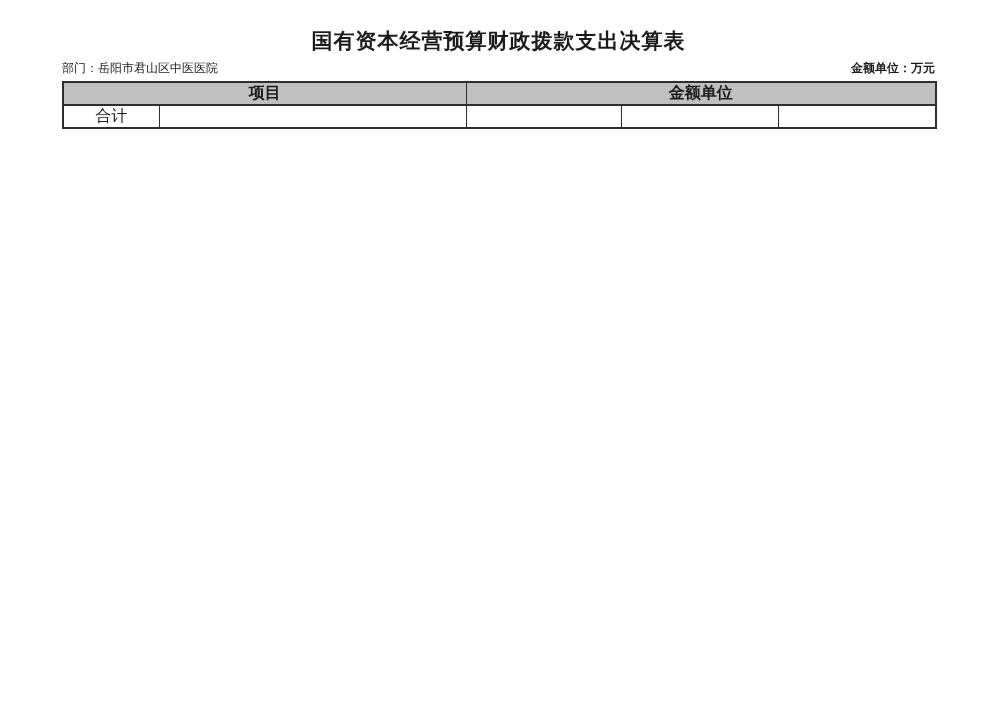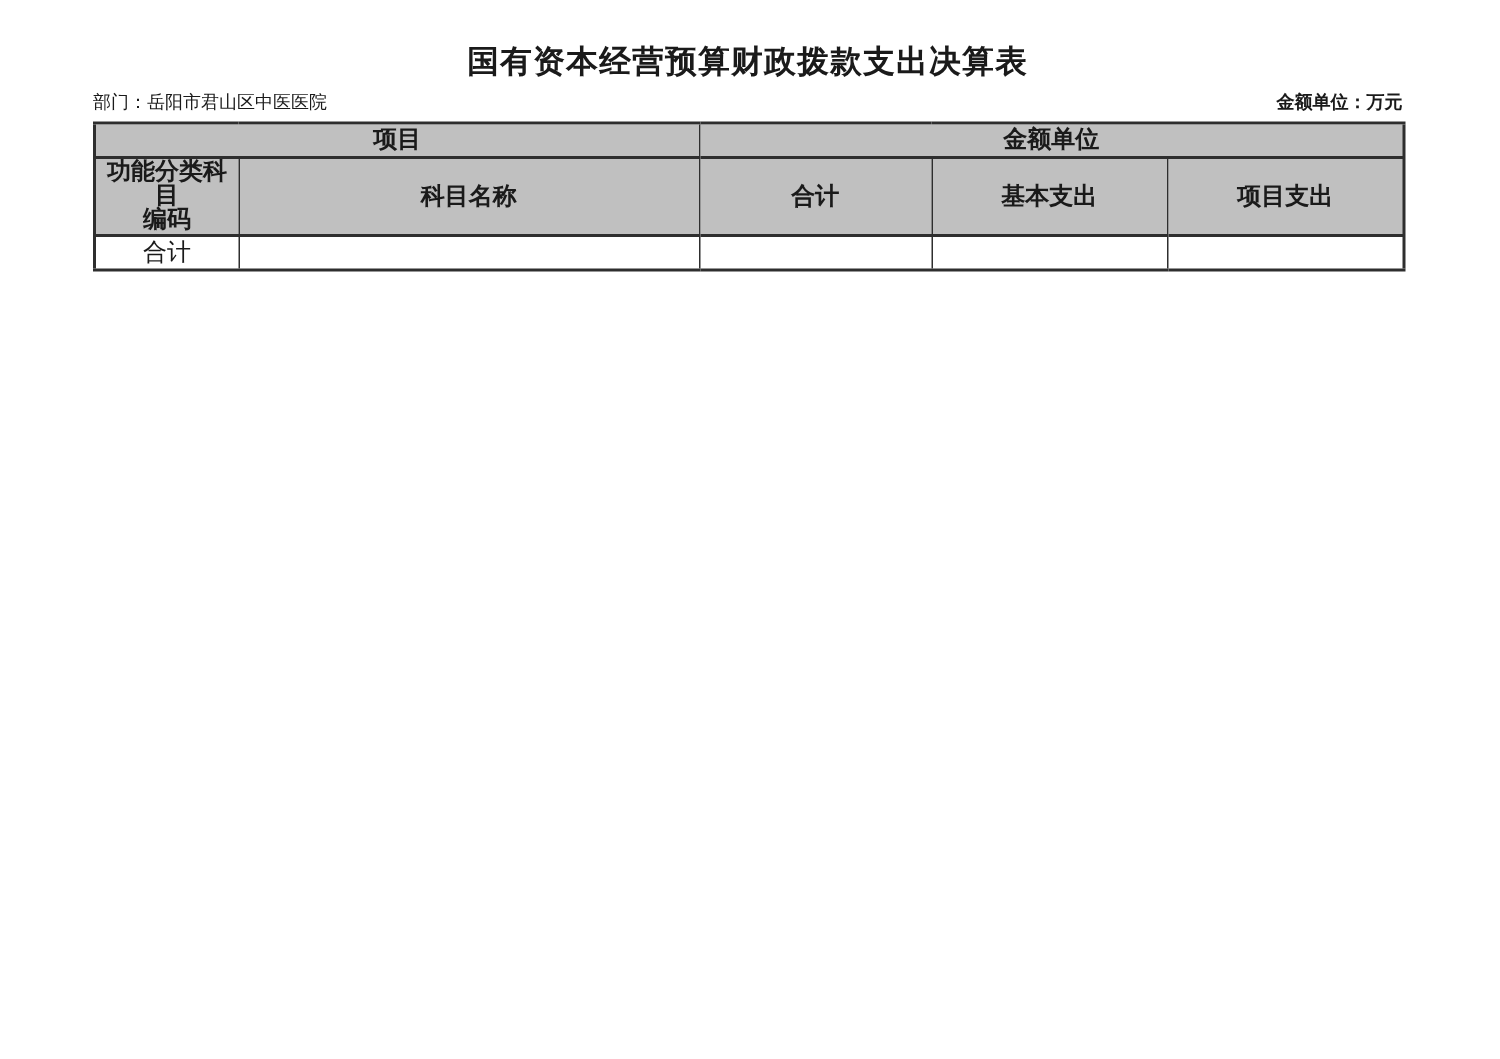--- a/index.html
+++ b/index.html
@@ -91,28 +91,20 @@
       <col style="width:307px">
       <col style="width:155px">
       <col style="width:157px">
       <col style="width:158px">
     </colgroup>
     <tbody>
       <tr class="h1">
         <td colspan="2">项目</td>
         <td colspan="3">金额单位</td>
       </tr>
-      <tr class="h2">
-        <td class="prewrap">功能分类科目
-编码</td>
-        <td>科目名称</td>
-        <td>合计</td>
-        <td>基本支出</td>
-        <td>项目支出</td>
-      </tr>
       <tr class="datarow">
         <td class="left">合计</td>
         <td class="left"></td>
         <td></td>
         <td></td>
         <td></td>
       </tr>
     </tbody>
   </table>
 

